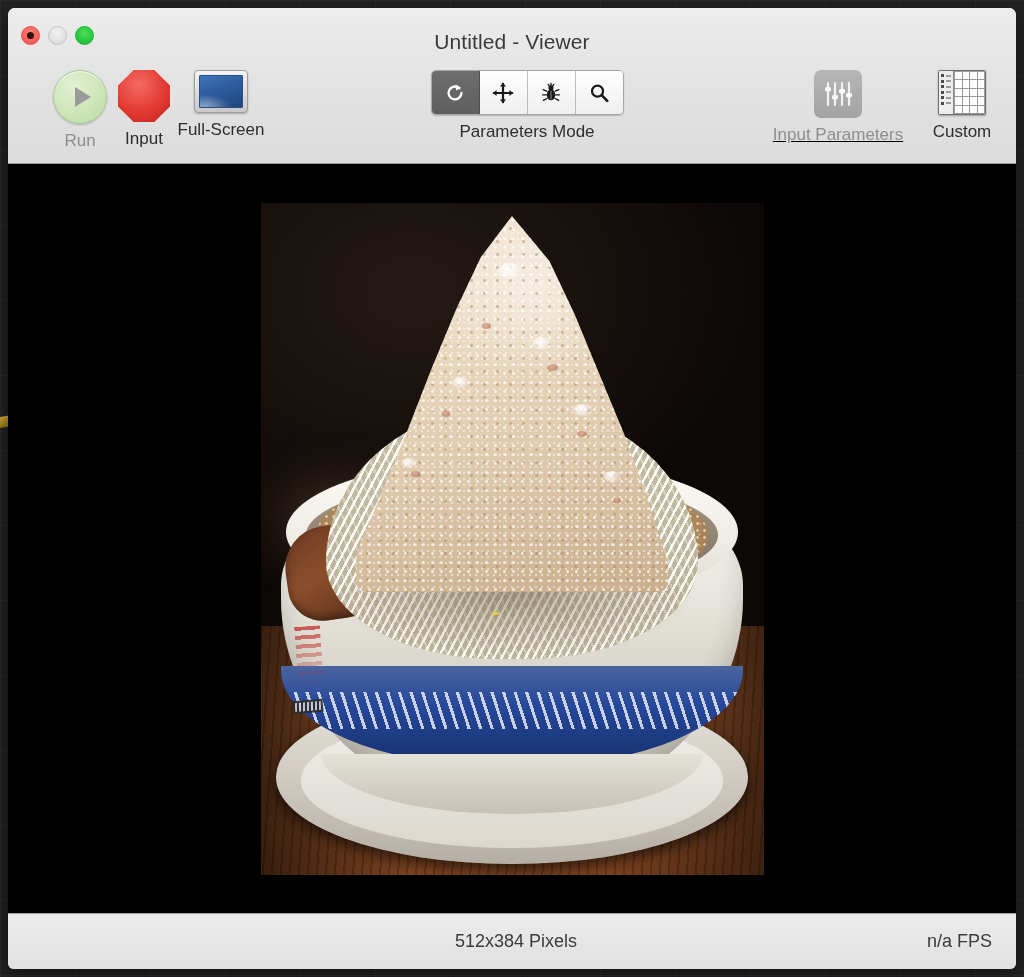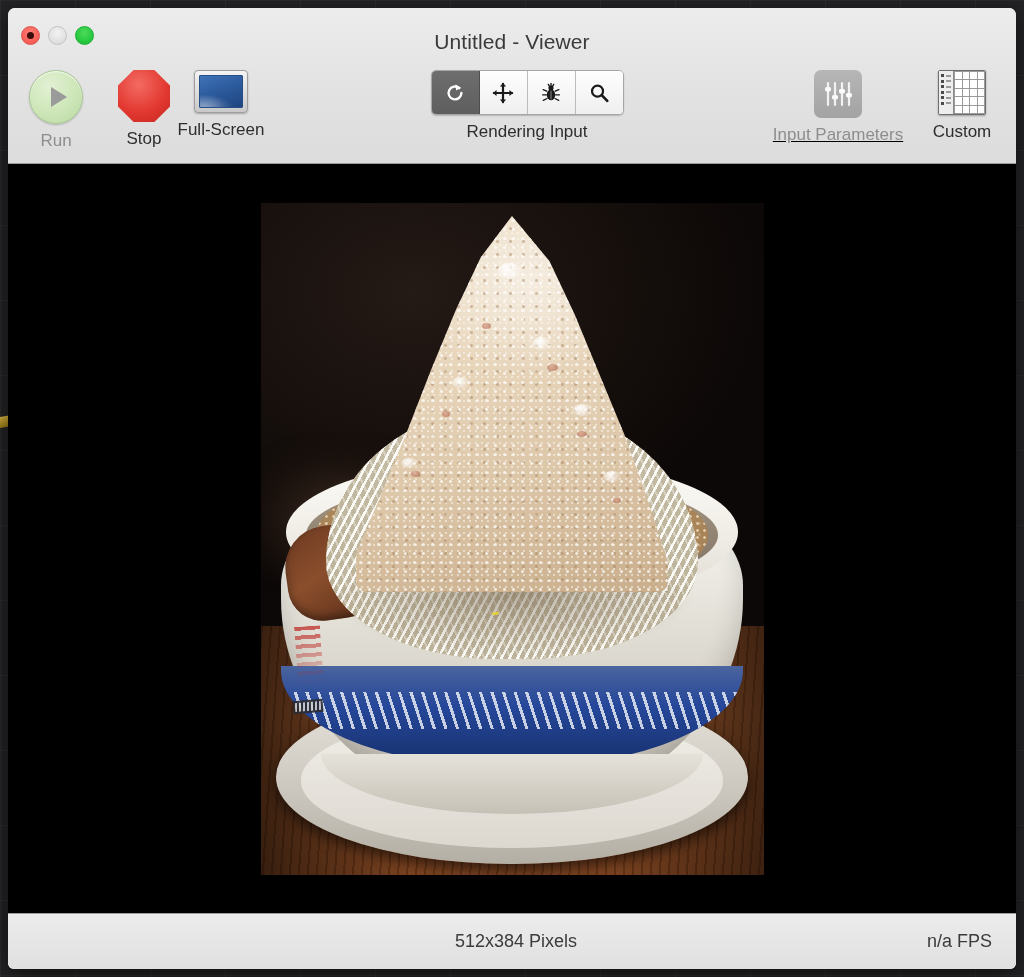--- a/index.html
+++ b/index.html
@@ -571,28 +571,28 @@
   <div id="titlebar-area">
 
     <div id="traffic-lights">
       <div class="light close"></div>
       <div class="light min"></div>
       <div class="light zoom"></div>
     </div>
 
     <div id="window-title">Untitled - Viewer</div>
 
-    <div class="tb-item" style="left:0;">
+    <div class="tb-item" style="left:24px;">
       <div class="icon-run"></div>
       <div class="tb-label dim">Run</div>
     </div>
 
     <div class="tb-item" style="left:88px;">
       <div class="icon-stop"></div>
-      <div class="tb-label">Stop</div>
+      <div class="tb-label">Input</div>
     </div>
 
     <div class="tb-item" style="left:165px;">
       <div class="icon-fullscreen">
         <div class="screen"></div>
       </div>
       <div class="tb-label">Full-Screen</div>
     </div>
 
     <div id="seg-wrap">
@@ -618,21 +618,21 @@
             <path d="M12 9.6 L12 19" stroke="#ffffff" stroke-width="1" opacity="0.55"></path>
           </svg>
         </div>
         <div class="seg">
           <svg width="22" height="22" viewBox="0 0 24 24">
             <circle cx="10.4" cy="10" r="6" fill="none" stroke="#1a1a1a" stroke-width="2.4"></circle>
             <path d="M15.2 14.6 L21 20.6" stroke="#1a1a1a" stroke-width="3" stroke-linecap="round"></path>
           </svg>
         </div>
       </div>
-      <div class="tb-label">Rendering Input</div>
+      <div class="tb-label">Parameters Mode</div>
     </div>
 
     <div class="tb-item" style="left:752px; width:156px;text-decoration:underline;">
       <div class="icon-params">
         <svg width="34" height="30" viewBox="0 0 34 30">
           <g stroke="#f2f2f2" stroke-width="2.2" stroke-linecap="round">
             <path d="M7 4 L7 26"></path>
               <path d="M14 4 L14 26"></path>
               <path d="M21 4 L21 26"></path>
               <path d="M28 4 L28 26"></path>

